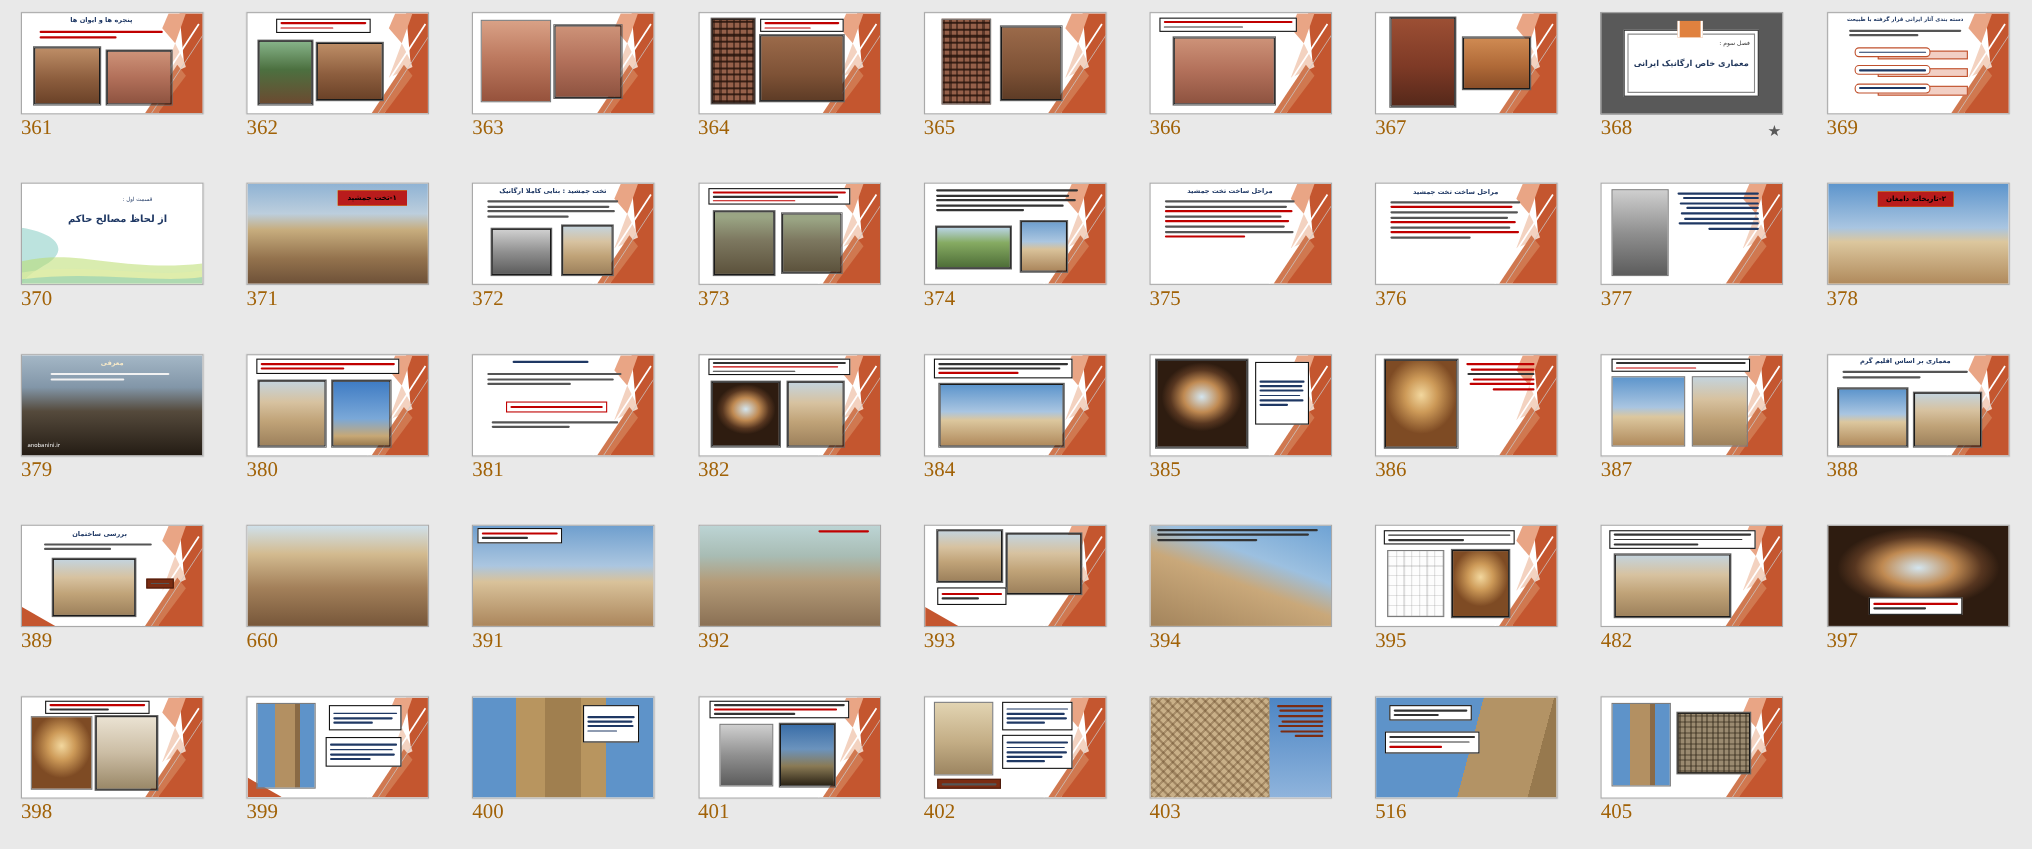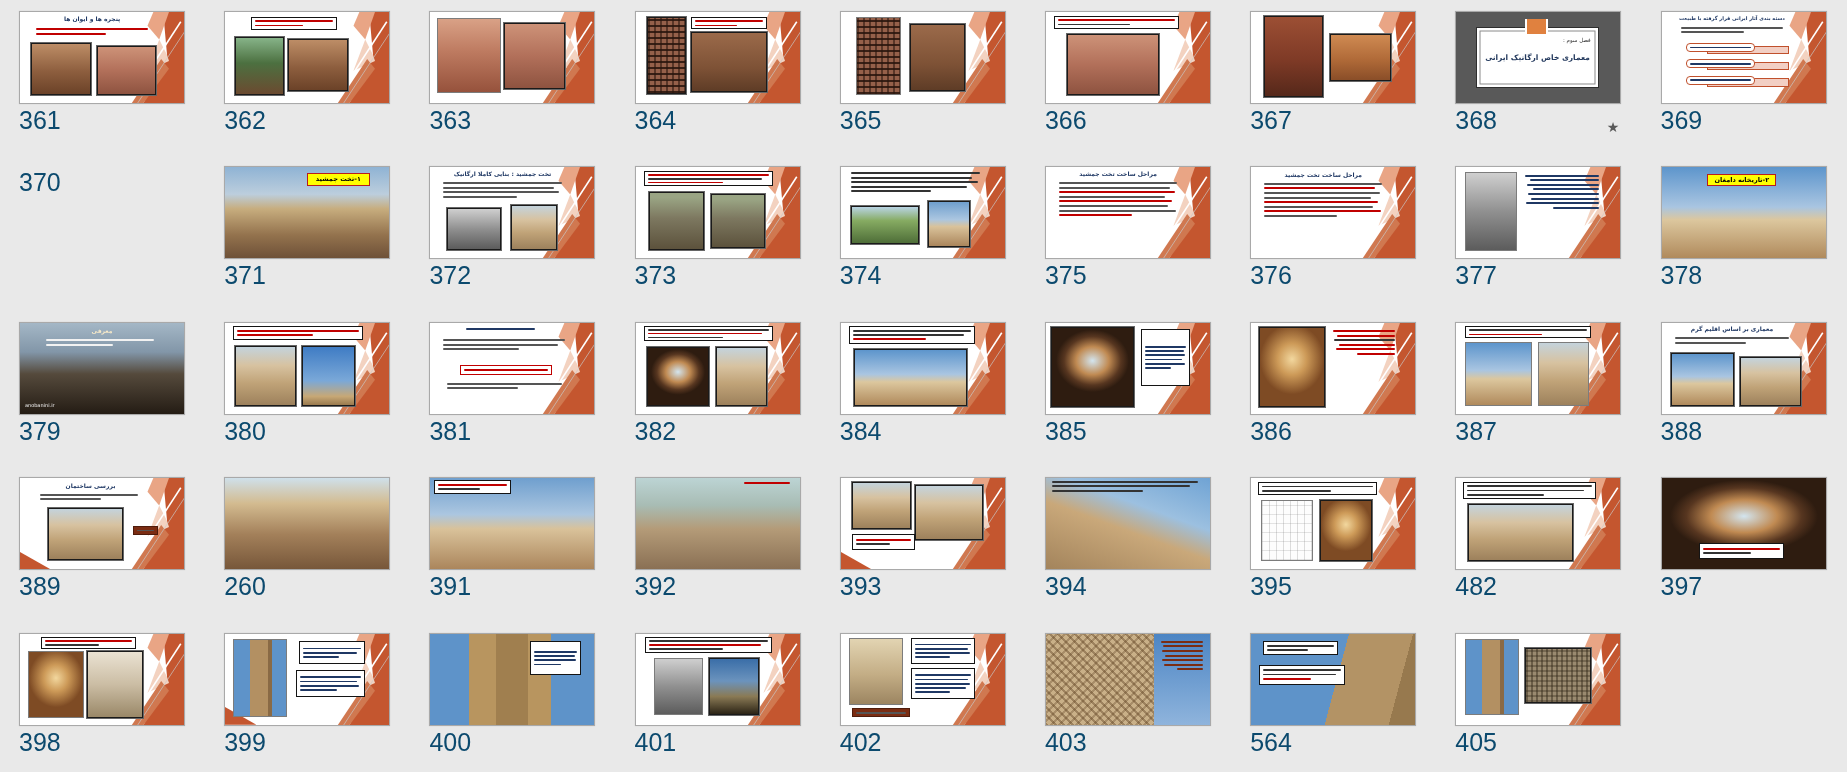--- a/index.html
+++ b/index.html
@@ -2,21 +2,21 @@
 <html><head>
 <meta charset="utf-8">
 <style>
 *{margin:0;padding:0;box-sizing:border-box}
 html,body{width:1847px;height:772px;overflow:hidden}
 body{background:#e9e9e9;font-family:"DejaVu Sans",sans-serif}
 #grid{display:grid;grid-template-columns:repeat(9,205.2px);grid-template-rows:repeat(5,155.4px);padding:11px 0 0 19px}
 .cell{position:relative}
 .thumb{position:relative;width:166px;height:93px;background:#fff;border:1px solid #a9a9a9;overflow:hidden;cursor:pointer;box-shadow:0 0 1px rgba(0,0,0,.15)}
 .numrow{display:flex;justify-content:space-between;align-items:flex-end;width:166px;margin-top:3px}
-.num{font-family:Liberation Sans, sans-serif;font-size:25px;color:#0c4a6e;line-height:1.1}
+.num{font-family:Liberation Serif, serif;font-size:19px;color:#a16207;line-height:1.1}
 .star{font-size:14px;color:#595959;display:none;padding-right:2px}
 .cell.has-star .star{display:inline}
 
 .facet,.tri,.wave{position:absolute;pointer-events:none}
 .facet{right:-1px;top:0;height:100%;width:37%;display:none}
 .tri{left:0;bottom:0;width:19%;height:26%;display:none}
 .wave{left:0;bottom:0;width:100%;height:56%;display:none}
 .thumb.ty-facet .facet{display:block}
 .thumb.has-tri .tri{display:block}
 .thumb.ty-wave .wave{display:block}
@@ -31,21 +31,21 @@
 .ph{position:absolute}
 .fr-dark{border:1px solid #1a1a1a;box-shadow:0 0 0 1px #666}
 .fr-gray{border:1px solid #7c7c7c}
 .ttl{position:absolute;text-align:center;font-weight:bold;color:#1f3864;direction:rtl;line-height:1.15}
 .txt{position:absolute;direction:rtl;line-height:1.2}
 .txt.ltr{direction:ltr;text-align:left}
 .lns{position:absolute}
 .lns i{display:block;height:2px;margin-bottom:2.6px;border-radius:1px}
 .tbx{position:absolute;background:#fff;border:1px solid #141414;padding:2px 3px;display:flex;flex-direction:column;justify-content:center;gap:2.4px}
 .tbx i{display:block;height:1.8px;border-radius:1px}
-.st-yellow{background:#ffff00;border:1px solid #b91c1c;align-items:center;justify-content:center;font-size:6.5px;font-weight:bold;color:#000;direction:rtl;text-align:center;padding:0;line-height:1}
+.st-yellow{background:#ffff00;border:7px solid #b91c1c;align-items:center;justify-content:center;font-size:6.5px;font-weight:bold;color:#000;direction:rtl;text-align:center;padding:0;line-height:1}
 .st-red-outline{border:1px solid #c00000}
 .st-darkred{background:#7b2c12;border:1px solid #4e1c0c}
 .st-darkred i{background:#fff;width:40%;margin:0 auto}
 .st-orounded{border:1px solid #c0502c;border-radius:4px;z-index:2}
 .st-pinkbar{background:#f2cfc4;border:1px solid #c0502c;z-index:1}
 
 .t-balcony{background:linear-gradient(180deg,#bd8d66 0%,#8d5e3e 55%,#6b4228 100%)}
 .t-pink-bld{background:linear-gradient(180deg,#cd9278 0%,#b2705a 50%,#8e5340 100%)}
 .t-rose-bld{background:linear-gradient(180deg,#d9a186 0%,#bd7a60 45%,#96523c 100%)}
 .t-tree{background:linear-gradient(180deg,#86b388 0%,#4c7040 45%,#6b4a30 100%)}
@@ -283,20 +283,32 @@
           <i style="background: rgb(31, 56, 100); width: 100%;"></i>
         </div>
       </div>
     <div class="numrow">
       <span class="num">369</span>
 
     </div>
   </div>
 
   <div class="cell">
+    <div class="thumb ty-wave">
+
+      <svg class="wave" viewBox="0 0 100 50" preserveAspectRatio="none">
+        <path d="M0,0 C22,6 26,22 12,34 C6,40 2,44 0,50 Z" fill="#8fd0c8" opacity="0.6"></path>
+        <path d="M0,30 C30,18 55,40 100,32 L100,50 L0,50 Z" fill="#b9dc6e" opacity="0.55"></path>
+        <path d="M0,40 C35,30 70,46 100,38 L100,50 L0,50 Z" fill="#e2efa8" opacity="0.6"></path>
+        <path d="M0,46 C40,38 75,50 100,44 L100,50 L0,50 Z" fill="#7ec8b8" opacity="0.5"></path>
+      </svg>
+
+    <div class="txt" style="font-size: 5px; color: rgb(31, 56, 100); text-align: center; left: 38%; top: 13%; width: 52%;">قسمت اول :</div>
+        <div class="txt" style="font-size: 9px; color: rgb(31, 56, 100); font-weight: bold; text-align: center; left: 20%; top: 30%; width: 66%;">از لحاظ مصالح حاکم</div>
+      </div>
     <div class="numrow">
       <span class="num">370</span>
 
     </div>
   </div>
 
   <div class="cell">
     <div class="thumb ty-photo">
 
     <div class="ph t-sky-ruins" style="left: 0%; top: 0%; width: 100%; height: 100%;"></div>
@@ -742,21 +754,21 @@
 
     </div>
   </div>
 
   <div class="cell">
     <div class="thumb ty-photo">
 
     <div class="ph t-columns" style="left: 0%; top: 0%; width: 100%; height: 100%;"></div>
       </div>
     <div class="numrow">
-      <span class="num">260</span>
+      <span class="num">660</span>
 
     </div>
   </div>
 
   <div class="cell">
     <div class="thumb ty-photo">
 
     <div class="ph t-sky-tan" style="left: 0%; top: 0%; width: 100%; height: 100%;"></div>
         <div class="tbx st-outline" style="left: 2%; top: 2%; width: 47%; height: 15%;">
           <i style="background: rgb(192, 0, 0); width: 100%;"></i>
@@ -1052,21 +1064,21 @@
           <i style="background: rgb(51, 51, 51); width: 100%;"></i>
           <i style="background: rgb(51, 51, 51); width: 62%;"></i>
         </div>
         <div class="tbx st-outline" style="left: 5%; top: 34%; width: 52%; height: 22%;">
           <i style="background: rgb(51, 51, 51); width: 100%;"></i>
           <i style="background: rgb(51, 51, 51); width: 94%;"></i>
           <i style="background: rgb(192, 0, 0); width: 62%;"></i>
         </div>
       </div>
     <div class="numrow">
-      <span class="num">564</span>
+      <span class="num">516</span>
 
     </div>
   </div>
 
   <div class="cell">
     <div class="thumb ty-facet">
       <svg class="facet" viewBox="0 0 62 93" preserveAspectRatio="none">
         <polygon points="40,0 62,0 62,93 20,93 44,44" fill="#c4562f"></polygon>
         <polygon points="30,0 46,0 36,28 24,14" fill="#e9a585"></polygon>
         <polygon points="36,28 24,60 46,50 44,44" fill="#f3d2c0"></polygon>

